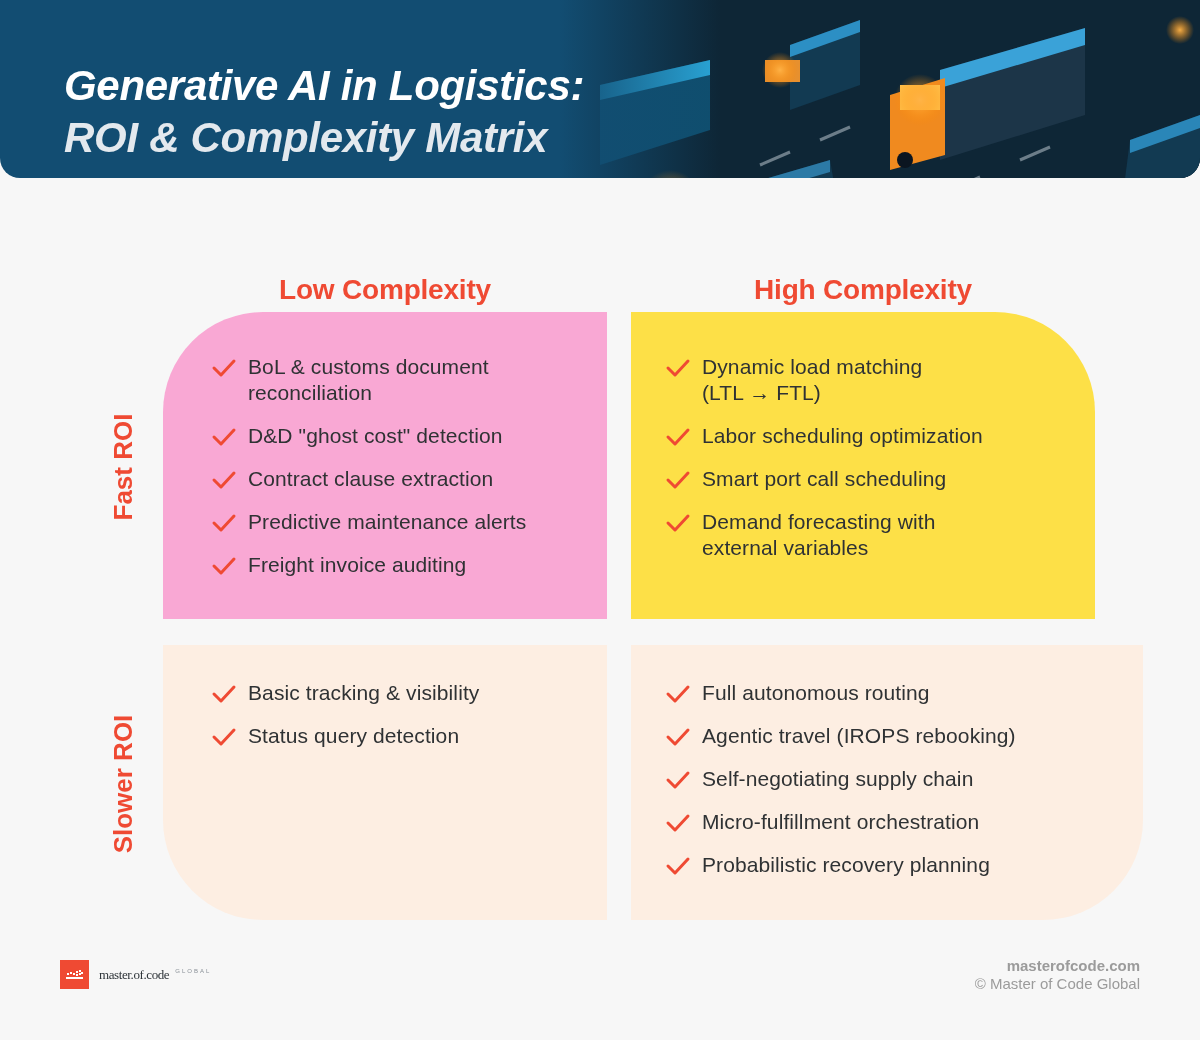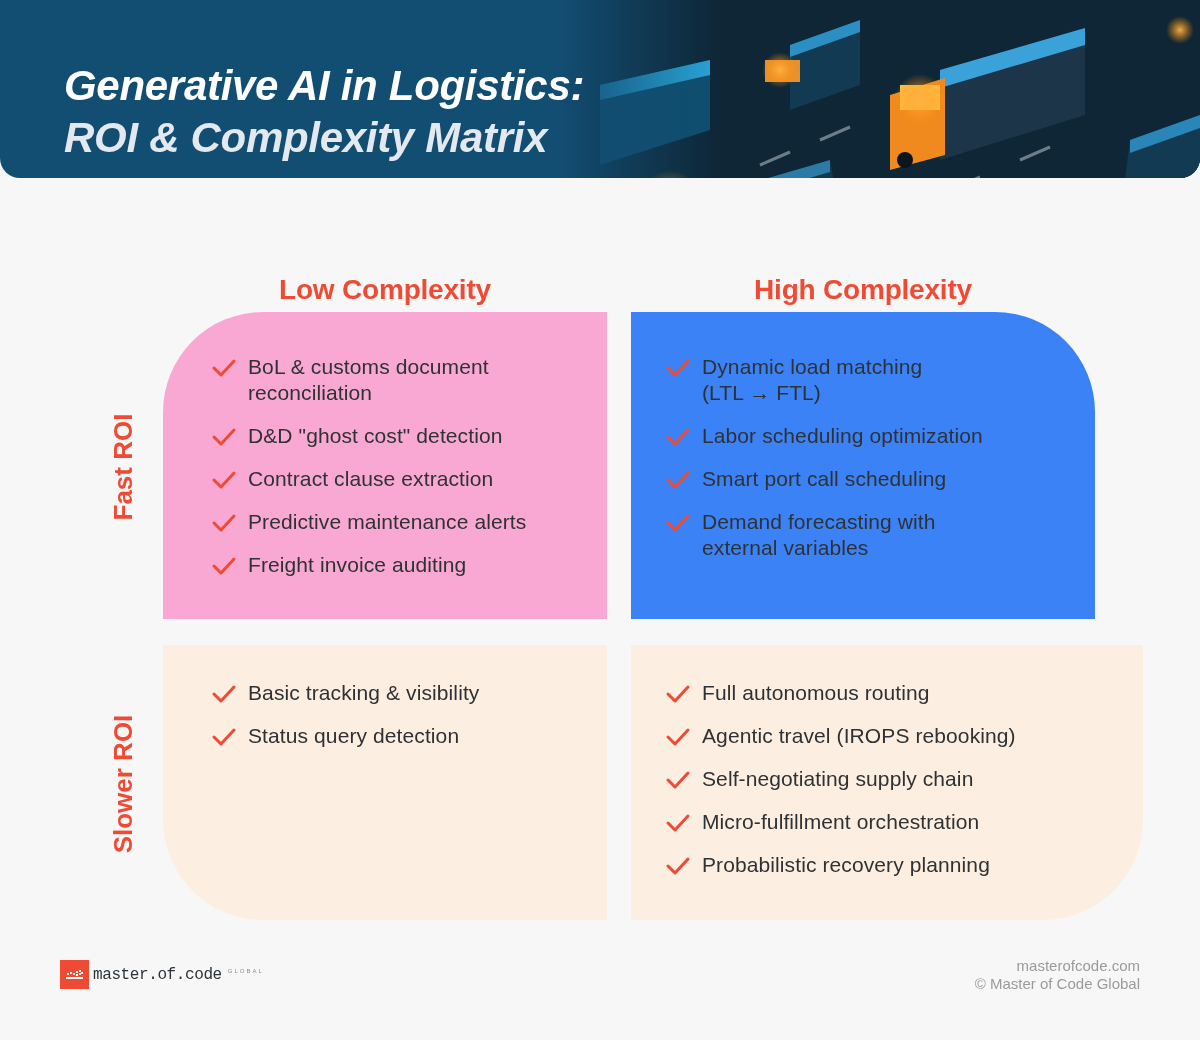--- a/index.html
+++ b/index.html
@@ -30,41 +30,41 @@
   .row-label {
     position: absolute; font-weight: bold; font-size: 26px; color: #ef4a33;
     transform: rotate(-90deg); transform-origin: center center; white-space: nowrap;
     width: 200px; text-align: center; height: 30px; line-height: 30px;
   }
   .row-label.fast { left: 23px; top: 452px; }
   .row-label.slow { left: 23px; top: 769px; }
 
   .quad { position: absolute; }
   .q-tl { left: 163px; top: 312px; width: 444px; height: 307px; background: #f9a8d4; border-radius: 100px 0 0 0; }
-  .q-tr { left: 631px; top: 312px; width: 464px; height: 307px; background: #3b82f6; border-radius: 0 100px 0 0; }
+  .q-tr { left: 631px; top: 312px; width: 464px; height: 307px; background: #fde047; border-radius: 0 100px 0 0; }
   .q-bl { left: 163px; top: 645px; width: 444px; height: 275px; background: #fdeee2; border-radius: 0 0 0 100px; }
   .q-br { left: 631px; top: 645px; width: 512px; height: 275px; background: #fdeee2; border-radius: 0 0 100px 0; }
 
   .list { position: absolute; list-style: none; }
   .q-tl .list, .q-bl .list { left: 48px; }
   .q-tr .list, .q-br .list { left: 34px; }
   .q-tl .list, .q-tr .list { top: 42px; }
   .q-bl .list, .q-br .list { top: 35px; }
 
   .item { display: flex; align-items: flex-start; margin-bottom: 17px; }
   .check { width: 26px; height: 20px; margin-right: 11px; margin-top: 4px; flex: 0 0 26px; }
   .item-text { font-size: 21px; line-height: 26px; color: #2f3234; letter-spacing: 0.1px; }
 
   .footer-logo { position: absolute; left: 60px; top: 960px; display: flex; align-items: center; }
   .logo-mark { width: 29px; height: 29px; background: #ef4a33; position: relative; }
-  .logo-text { margin-left: 4px; font-size: 16px; color: #2d3338; font-family: Liberation Mono, monospace; letter-spacing: -0.4px; }
+  .logo-text { margin-left: 10px; font-size: 13px; color: #2d3338; font-family: Liberation Serif, serif; letter-spacing: -0.4px; }
   .logo-global { margin-left: 6px; font-size: 6px; color: #8a9198; letter-spacing: 2px; margin-top: -8px; }
 
   .footer-right { position: absolute; right: 60px; top: 957px; text-align: right; color: #9b9b9b; font-size: 15px; line-height: 18px; }
-  .footer-right .site { font-weight: normal; }
+  .footer-right .site { font-weight: bold; }
 </style>
 </head>
 <body>
 
 <div class="hero">
   <svg class="hero-art" viewBox="0 0 640 218" preserveAspectRatio="none">
     <defs>
       <radialGradient id="glow" cx="50%" cy="50%" r="50%">
         <stop offset="0%" stop-color="#ffb347" stop-opacity="0.95"></stop>
         <stop offset="100%" stop-color="#ff8a00" stop-opacity="0"></stop>

